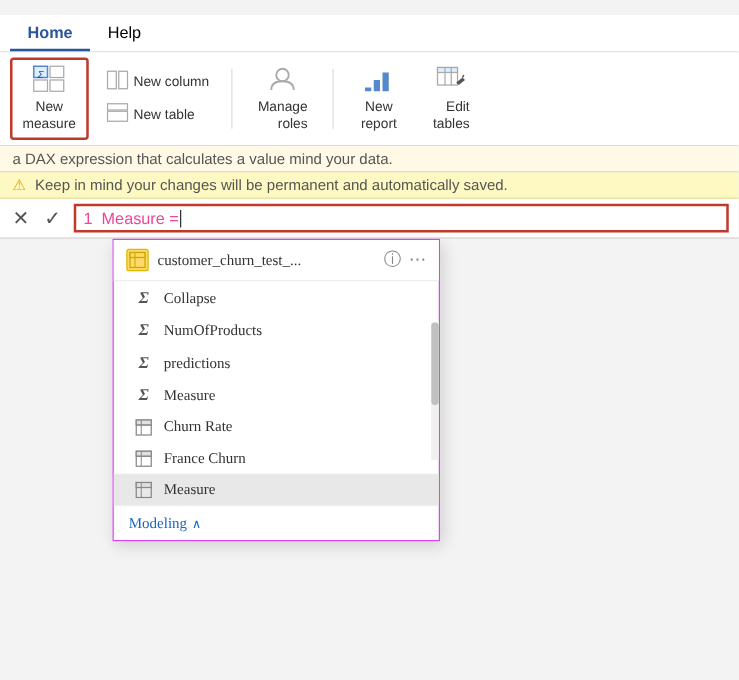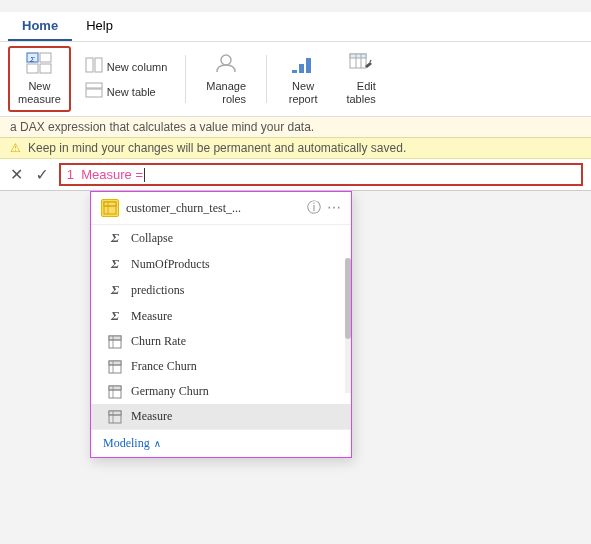--- a/index.html
+++ b/index.html
@@ -448,31 +448,20 @@
           <svg width="14" height="14" viewBox="0 0 14 14">
             <rect x="1" y="1" width="12" height="12" fill="none" stroke="#888" stroke-width="1"></rect>
             <rect x="1" y="1" width="12" height="4" fill="#e0e0e0" stroke="#888" stroke-width="1"></rect>
             <line x1="1" y1="5" x2="13" y2="5" stroke="#888" stroke-width="0.8"></line>
             <line x1="5" y1="1" x2="5" y2="13" stroke="#888" stroke-width="0.8"></line>
           </svg>
         </span>
         <span>France Churn</span>
       </div>
 
-      <div class="dropdown-item">
-        <span class="item-icon table-icon">
-          <svg width="14" height="14" viewBox="0 0 14 14">
-            <rect x="1" y="1" width="12" height="12" fill="none" stroke="#888" stroke-width="1"></rect>
-            <rect x="1" y="1" width="12" height="4" fill="#e0e0e0" stroke="#888" stroke-width="1"></rect>
-            <line x1="1" y1="5" x2="13" y2="5" stroke="#888" stroke-width="0.8"></line>
-            <line x1="5" y1="1" x2="5" y2="13" stroke="#888" stroke-width="0.8"></line>
-          </svg>
-        </span>
-        <span>Germany Churn</span>
-      </div>
 
       <div class="dropdown-item selected">
         <span class="item-icon table-icon">
           <svg width="14" height="14" viewBox="0 0 14 14">
             <rect x="1" y="1" width="12" height="12" fill="none" stroke="#888" stroke-width="1"></rect>
             <rect x="1" y="1" width="12" height="4" fill="#e0e0e0" stroke="#888" stroke-width="1"></rect>
             <line x1="1" y1="5" x2="13" y2="5" stroke="#888" stroke-width="0.8"></line>
             <line x1="5" y1="1" x2="5" y2="13" stroke="#888" stroke-width="0.8"></line>
           </svg>
         </span>

